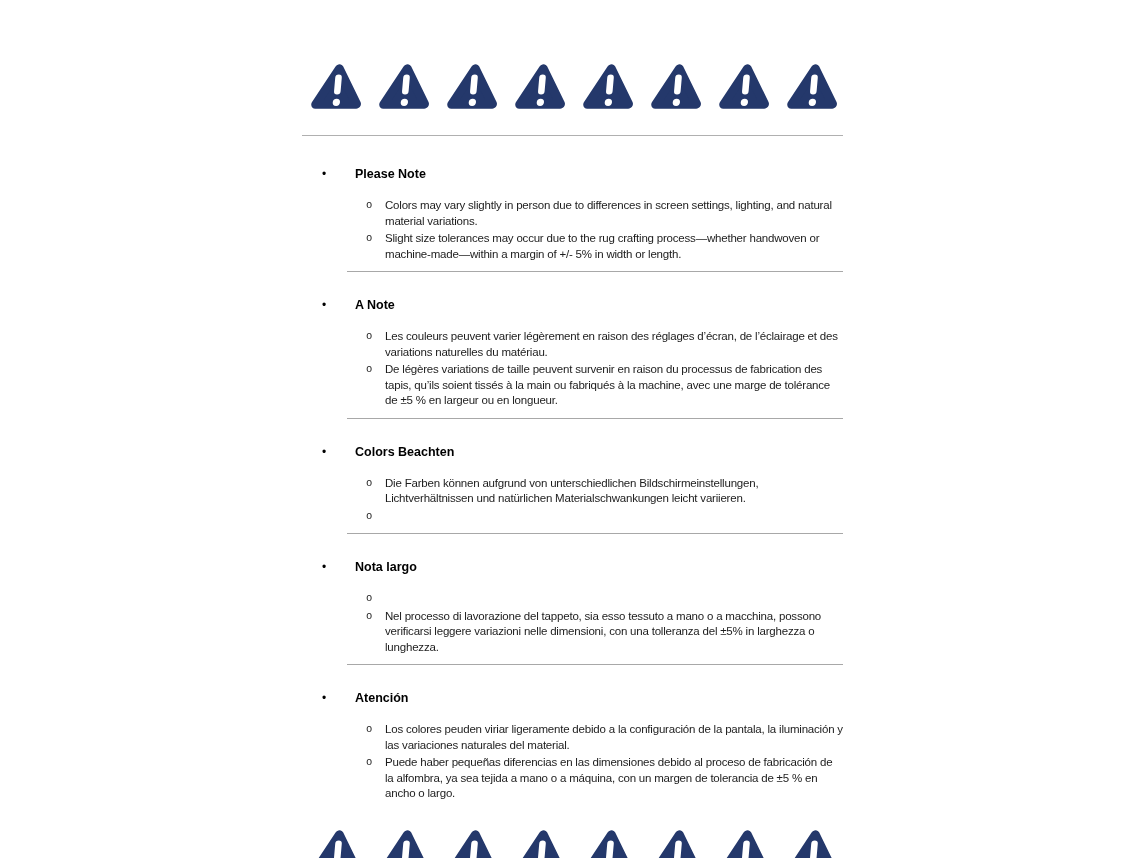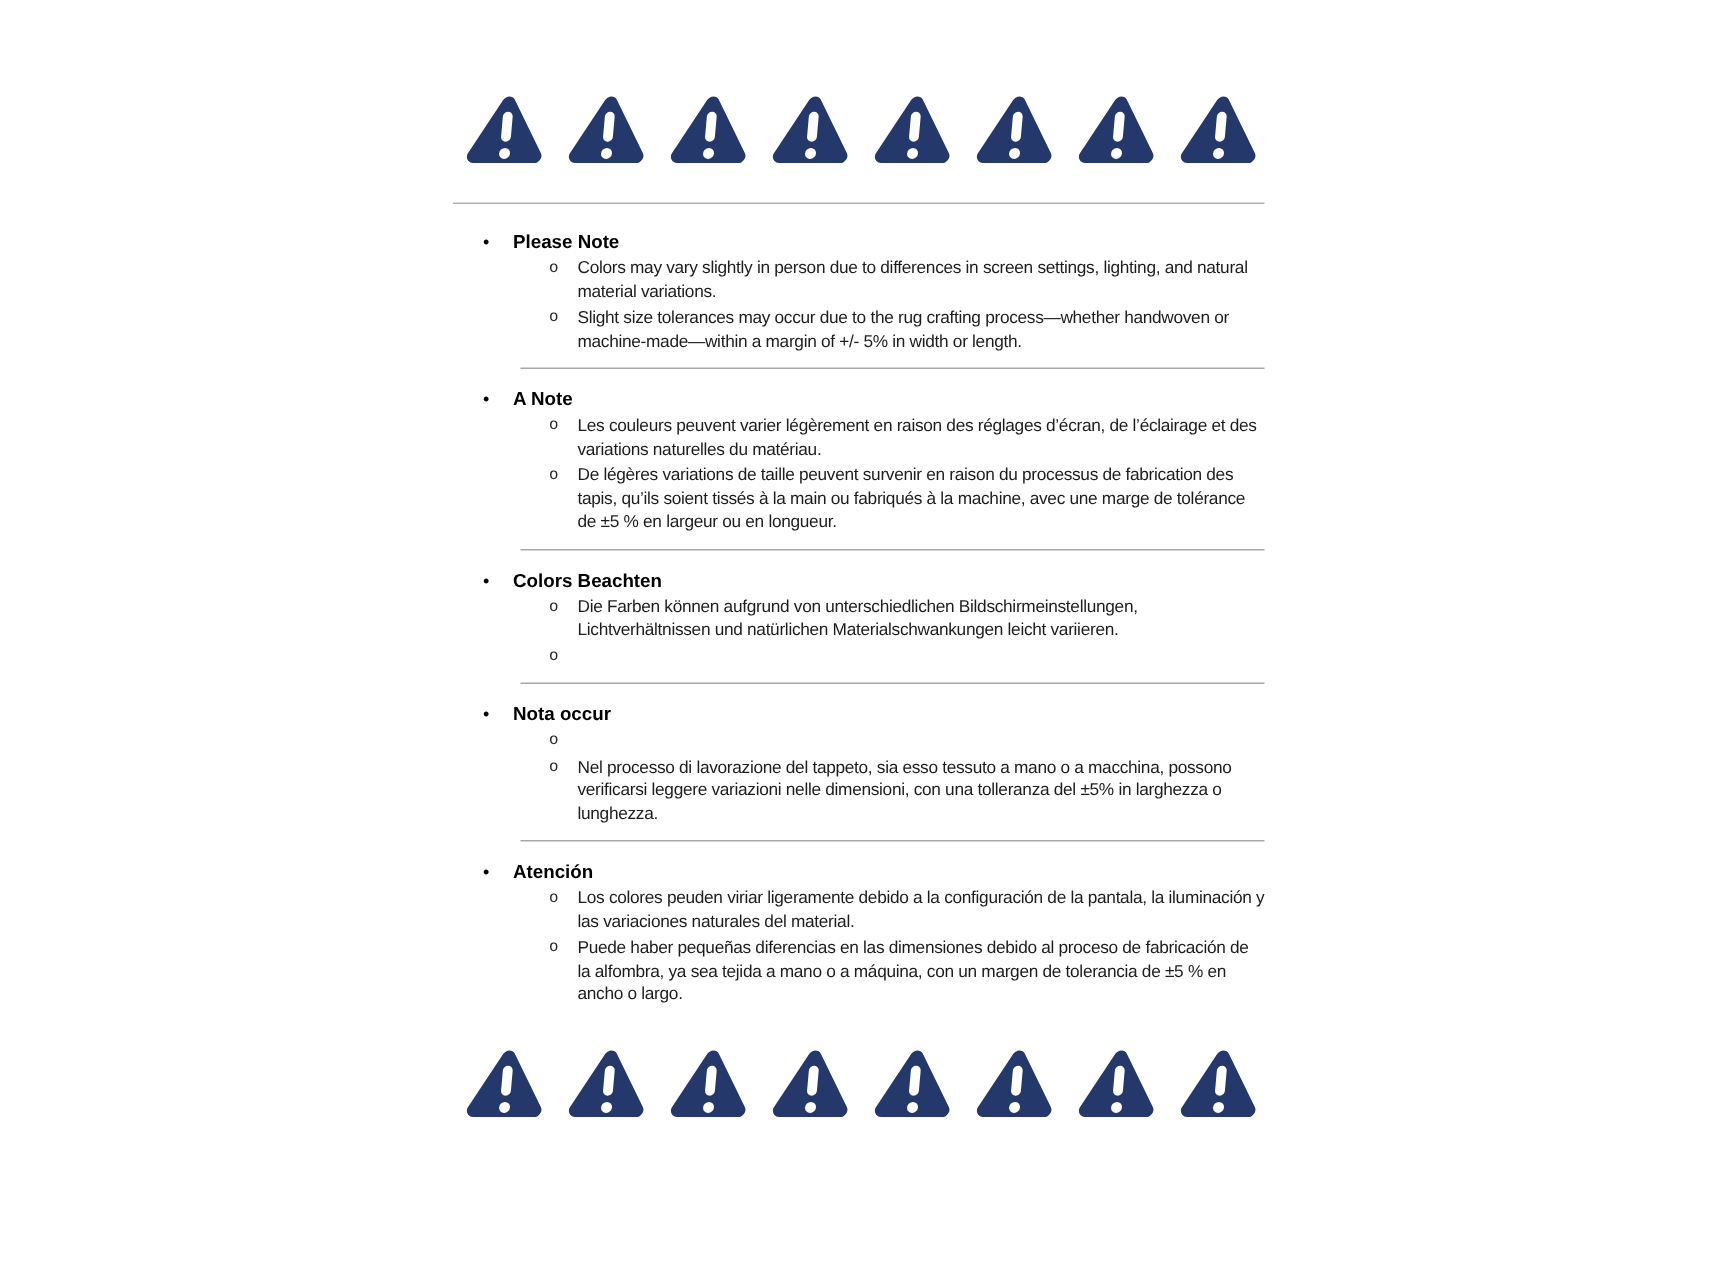--- a/index.html
+++ b/index.html
@@ -51,21 +51,21 @@
     align-items: baseline;
     padding-left: 20px;
   }
   .bullet {
     width: 20px;
     flex: 0 0 20px;
     font-size: 12px;
     color: #000;
   }
   .section h3 {
-    margin: 0;
+    margin: 13px;
     font-size: 12.5px;
     line-height: 17px;
     font-weight: 700;
     color: #000000;
     letter-spacing: 0;
   }
   .item-row {
     display: flex;
     padding-left: 64px;
     margin-top: 2px;
@@ -191,21 +191,21 @@
           <p>Die Farben können aufgrund von unterschiedlichen Bildschirmeinstellungen, Lichtverhältnissen und natürlichen Materialschwankungen leicht variieren.</p>
         </div>
         <div class="item-row">
           <span class="o-marker">o</span>
         </div>
         <hr class="rule section-rule">
       </div>
       <div class="section">
         <div class="h-row">
           <span class="bullet">•</span>
-          <h3>Nota occur</h3>
+          <h3>Nota largo</h3>
         </div>
         <div class="item-row">
           <span class="o-marker">o</span>
         </div>
         <div class="item-row">
           <span class="o-marker">o</span>
           <p>Nel processo di lavorazione del tappeto, sia esso tessuto a mano o a macchina, possono verificarsi leggere variazioni nelle dimensioni, con una tolleranza del ±5% in larghezza o lunghezza.</p>
         </div>
         <hr class="rule section-rule">
       </div>

